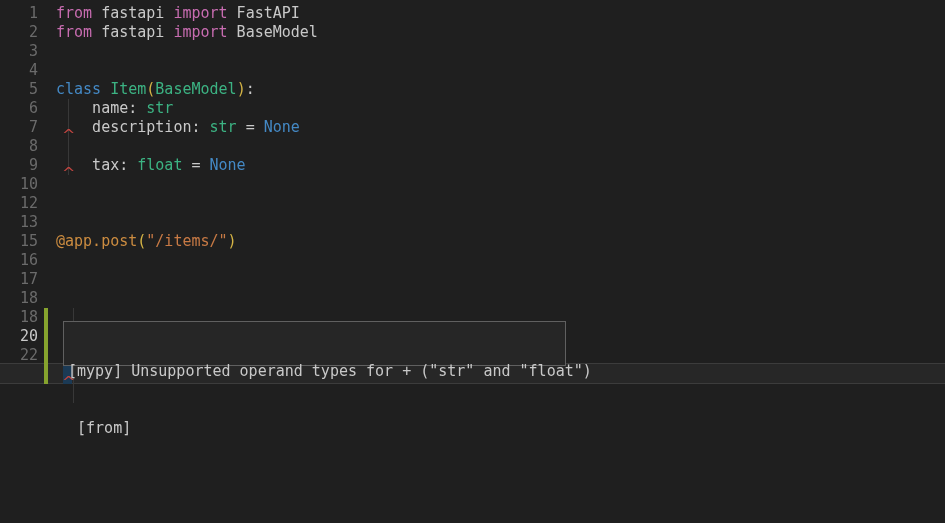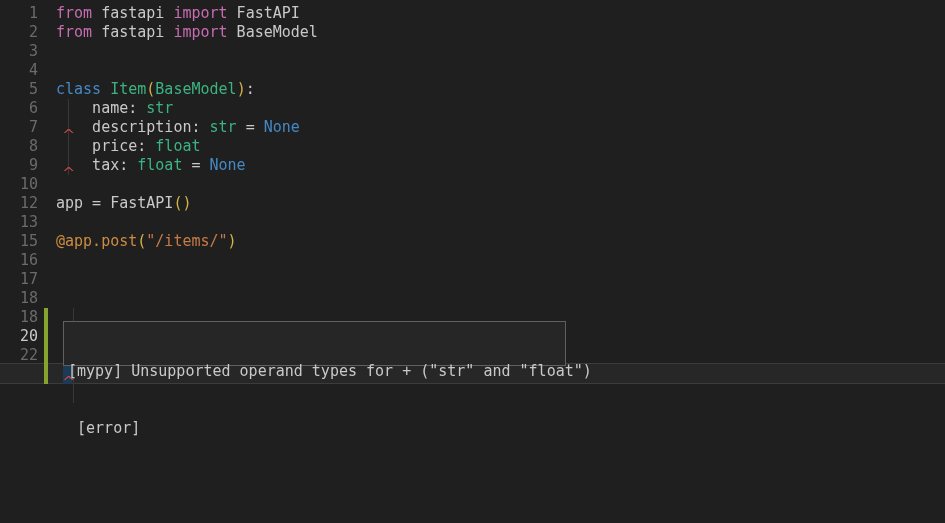--- a/index.html
+++ b/index.html
@@ -41,40 +41,40 @@
   <div class="git-bar" id="git-bar" style="top: 308px; height: 76px;"></div>
 
   <div class="lines" id="lines">
       <div class="line"><span class="num">1</span><span class="code"><span class="tk-k">from</span><span class="tk-p"> fastapi </span><span class="tk-k">import</span><span class="tk-p"> FastAPI</span></span></div>
       <div class="line"><span class="num">2</span><span class="code"><span class="tk-k">from</span><span class="tk-p"> fastapi </span><span class="tk-k">import</span><span class="tk-p"> BaseModel</span></span></div>
       <div class="line"><span class="num">3</span><span class="code"></span></div>
       <div class="line"><span class="num">4</span><span class="code"></span></div>
       <div class="line"><span class="num">5</span><span class="code"><span class="tk-b">class</span><span class="tk-p"> </span><span class="tk-t">Item</span><span class="tk-y">(</span><span class="tk-t">BaseModel</span><span class="tk-y">)</span><span class="tk-p">:</span></span></div>
       <div class="line"><span class="num">6</span><span class="code"><span class="tk-p">    name: </span><span class="tk-t">str</span></span></div>
       <div class="line"><span class="num">7</span><span class="code"><span class="tk-p">    description: </span><span class="tk-t">str</span><span class="tk-p"> = </span><span class="tk-b">None</span></span></div>
-      <div class="line"><span class="num">8</span><span class="code"><span class="tk-p">    price: </span><span class="tk-t">float</span></span></div>
+      <div class="line"><span class="num">8</span></div>
       <div class="line"><span class="num">9</span><span class="code"><span class="tk-p">    tax: </span><span class="tk-t">float</span><span class="tk-p"> = </span><span class="tk-b">None</span></span></div>
       <div class="line"><span class="num">10</span><span class="code"></span></div>
-      <div class="line"><span class="num">12</span><span class="code"><span class="tk-p">app = FastAPI</span><span class="tk-y">()</span></span></div>
+      <div class="line"><span class="num">12</span></div>
       <div class="line"><span class="num">13</span><span class="code"></span></div>
       <div class="line"><span class="num">15</span><span class="code"><span class="tk-d">@app.post</span><span class="tk-y">(</span><span class="tk-s">"/items/"</span><span class="tk-y">)</span></span></div>
       <div class="line"><span class="num">16</span></div>
       <div class="line"><span class="num">17</span><span class="code"></span></div>
       <div class="line"><span class="num">18</span><span class="code"></span></div>
       <div class="line"><span class="num">18</span><span class="code"></span></div>
       <div class="line"><span class="num active">20</span><span class="code"><span class="tk-p">    item.name + async.price</span></span></div>
       <div class="line"><span class="num">22</span><span class="code"></span></div>
     </div>
 
   <div class="cursor-block" id="cursor-block" style="left: 63px; top: 365px;"></div>
 
   <div id="carets">
       <div class="caret" style="left: 63px; top: 128px;">^</div>
       <div class="caret" style="left: 63px; top: 166px;">^</div>
       <div class="caret" style="left: 63px; top: 375px;">^</div>
     </div>
 
   <div class="tooltip">
     <div class="tline">[mypy] Unsupported operand types for + ("str" and "float")</div>
-    <div class="tline"> [error]</div>
+    <div class="tline"> [from]</div>
   </div>
 
 </div>
 
 </body></html>

